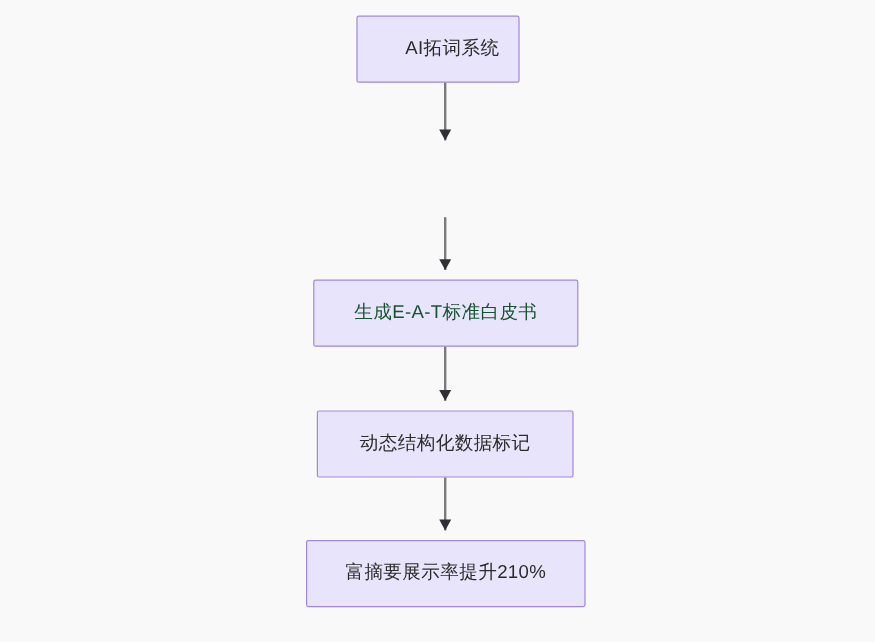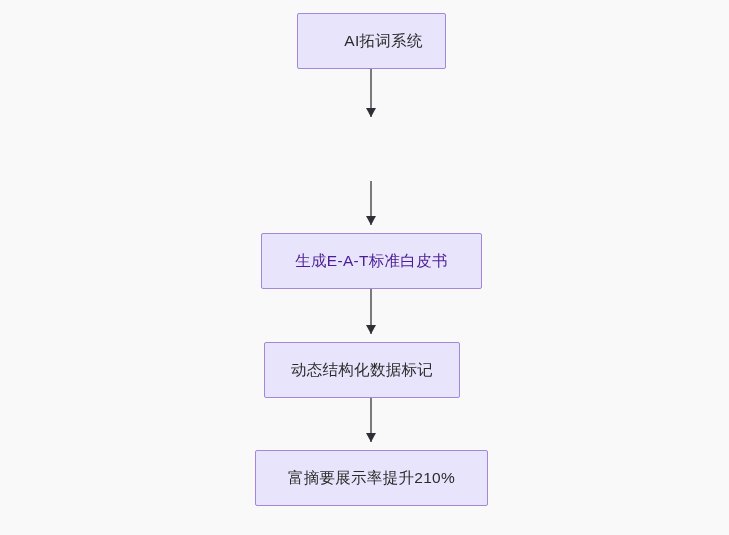--- a/index.html
+++ b/index.html
@@ -48,39 +48,39 @@
     border-left: 5.5px solid transparent;
     border-right: 5.5px solid transparent;
     border-top: 9px solid #2f2f35;
   }
 </style>
 </head>
 <body style="background: rgb(249, 249, 249);">
 
 <div id="flow-canvas">
 
-  <div class="node" style="left: 297px; top: 13px; width: 149px; height: 56px; background: rgb(232, 228, 251); border-color: rgb(162, 135, 218); color: rgb(43, 43, 43); padding-left: 24px;">
+  <div class="node" style="left: 297px; top: 13px; width: 136px; height: 56px; background: rgb(232, 228, 251); border-color: rgb(162, 135, 218); color: rgb(43, 43, 43); padding-left: 24px;">
     <span class="node-label">AI拓词系统</span>
   </div>
 
   <div class="edge" style="left: 370px; top: 69px; height: 48px; background: rgb(123, 123, 123);"></div>
   <div class="arrowhead" style="left: 365.5px; top: 108px; border-top-color: rgb(47, 47, 53);"></div>
 
 
   <div class="edge" style="left: 370px; top: 181px; height: 44px; background: rgb(123, 123, 123);"></div>
   <div class="arrowhead" style="left: 365.5px; top: 216px; border-top-color: rgb(47, 47, 53);"></div>
 
-  <div class="node" style="left: 261px; top: 233px; width: 221px; height: 56px; background: rgb(232, 228, 251); border-color: rgb(162, 135, 218); color: #4c1d95;">
+  <div class="node" style="left: 261px; top: 233px; width: 221px; height: 56px; background: rgb(232, 228, 251); border-color: rgb(162, 135, 218); color: #14532d;">
     <span class="node-label">生成E-A-T标准白皮书</span>
   </div>
 
   <div class="edge" style="left: 370px; top: 289px; height: 45px; background: rgb(123, 123, 123);"></div>
   <div class="arrowhead" style="left: 365.5px; top: 325px; border-top-color: rgb(47, 47, 53);"></div>
 
-  <div class="node" style="left: 264px; top: 342px; width: 196px; height: 56px; background: rgb(232, 228, 251); border-color: rgb(162, 135, 218); color: rgb(43, 43, 43);">
+  <div class="node" style="left: 264px; top: 342px; width: 214px; height: 56px; background: rgb(232, 228, 251); border-color: rgb(162, 135, 218); color: rgb(43, 43, 43);">
     <span class="node-label">动态结构化数据标记</span>
   </div>
 
   <div class="edge" style="left: 370px; top: 398px; height: 44px; background: rgb(123, 123, 123);"></div>
   <div class="arrowhead" style="left: 365.5px; top: 433px; border-top-color: rgb(47, 47, 53);"></div>
 
   <div class="node" style="left: 255px; top: 450px; width: 233px; height: 56px; background: rgb(232, 228, 251); border-color: rgb(162, 135, 218); color: rgb(43, 43, 43);">
     <span class="node-label">富摘要展示率提升210%</span>
   </div>
 

